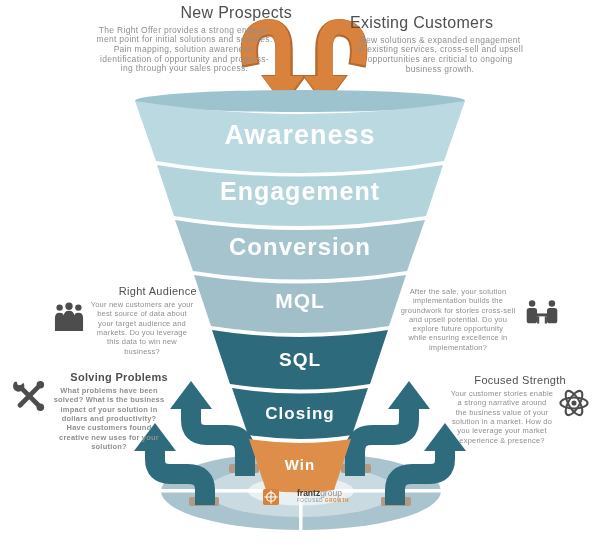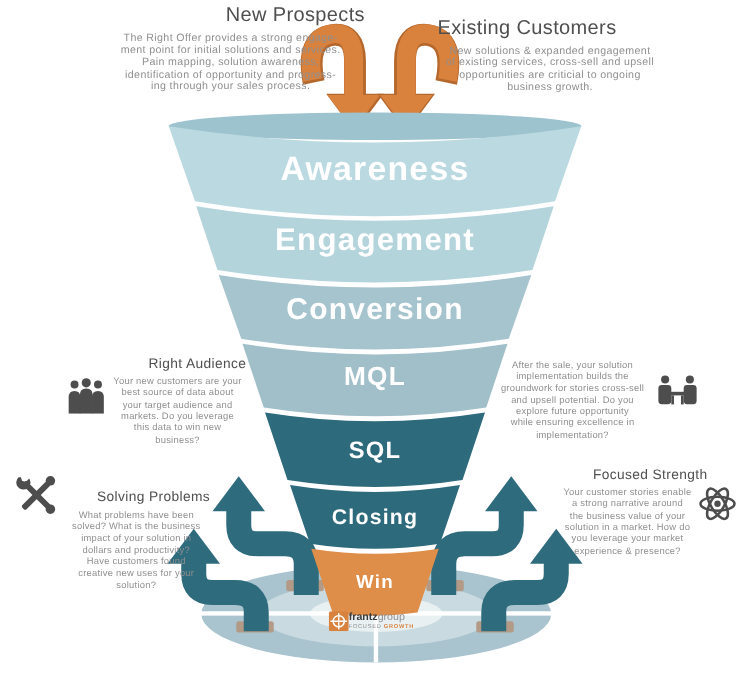--- a/index.html
+++ b/index.html
@@ -17,21 +17,21 @@
     color:#8f8f8f;white-space:pre-line;text-align:center;
   }
   .side .title{font-size:11px;}
   .side .body{font-size:7.5px;line-height:9.3px;letter-spacing:.2px;margin-top:3px;}
   .align-r{text-align:right;}
   .align-l{text-align:left;}
   .icon{position:absolute;}
   .funnel-label{
     font-family:"Liberation Sans", sans-serif;font-weight:bold;fill:#ffffff;letter-spacing:1px;
   }
-  .logo{position:absolute;left:263px;top:489px;display:flex;align-items:flex-start;gap:0;}
+  .logo{position:absolute;left:263px;top:489px;display:flex;align-items:flex-start;gap:18px;}
   .logo .txt{display:flex;flex-direction:column;line-height:1;}
   .logo .brand{font-size:8.5px;color:#3b3b3b;font-weight:bold;}
   .logo .brand .lite{font-weight:normal;color:#8f8f8f;}
   .logo .tag{font-size:4.5px;letter-spacing:.6px;margin-top:1.5px;color:#8f8f8f;}
   .logo .tag .growth{color:#d9823e;font-weight:bold;}
 </style>
 </head>
 <body>
 
 <div class="canvas">
@@ -167,21 +167,21 @@
 
   <svg class="icon" style="left:12px;top:379px;" width="34" height="34" viewBox="0 0 36 36">
     <g fill="#4d4d4d">
       <rect x="15.7" y="3" width="5" height="31" rx="2" transform="rotate(45 18 18)"></rect>
       <rect x="15.7" y="3" width="5" height="31" rx="2" transform="rotate(-45 18 18)"></rect>
       <path d="M3,3 a6,6 0 1 0 9,1 l-3,3 -3-1 -1-3 Z"></path>
       <circle cx="30" cy="30" r="4"></circle>
       <circle cx="30" cy="6" r="4"></circle>
     </g>
   </svg>
-  <div class="callout side align-r" style="left:50px;top:392px;width:118px;">
+  <div class="callout side align-r" style="left:50px;top:371px;width:118px;font-weight:bold;">
     <div class="title">Solving Problems</div>
     <div class="body">What problems have been
 solved? What is the business
 impact of your solution in
 dollars and productivity?
 Have customers found
 creative new uses for your
 solution?</div>
   </div>
 

